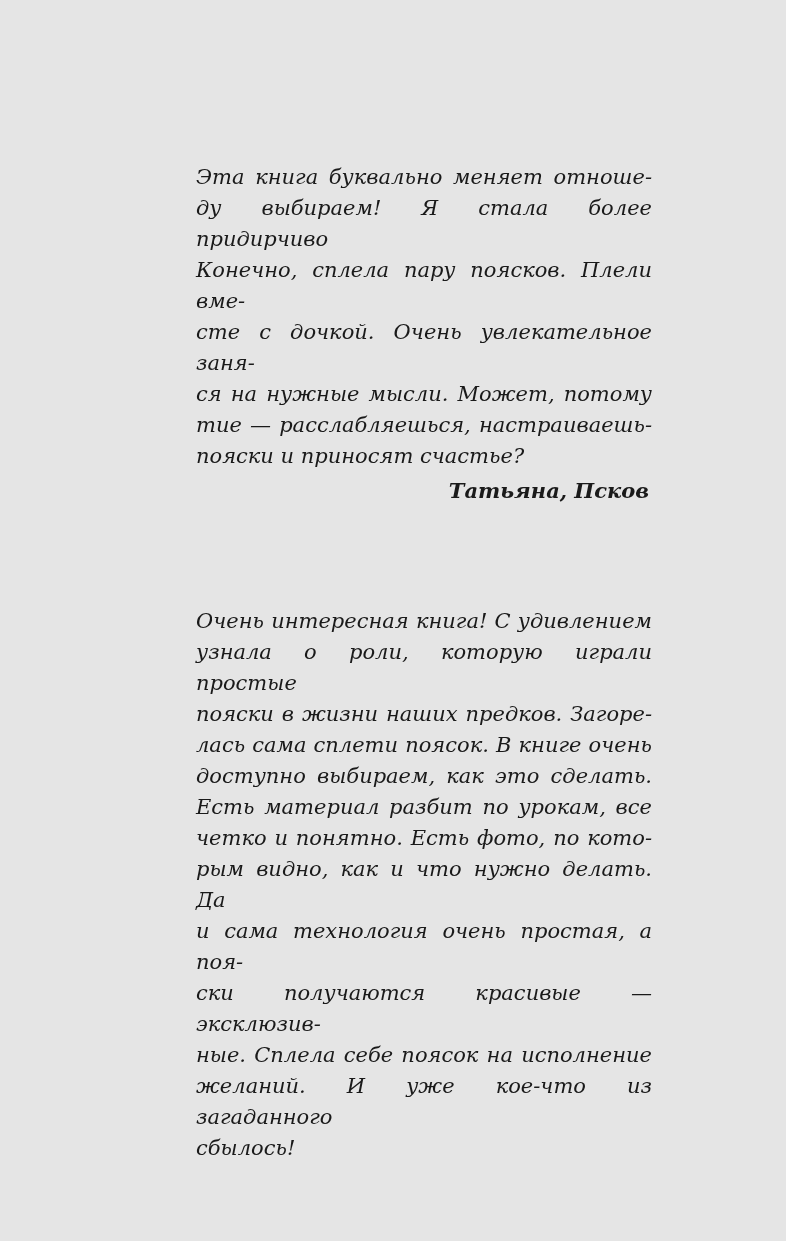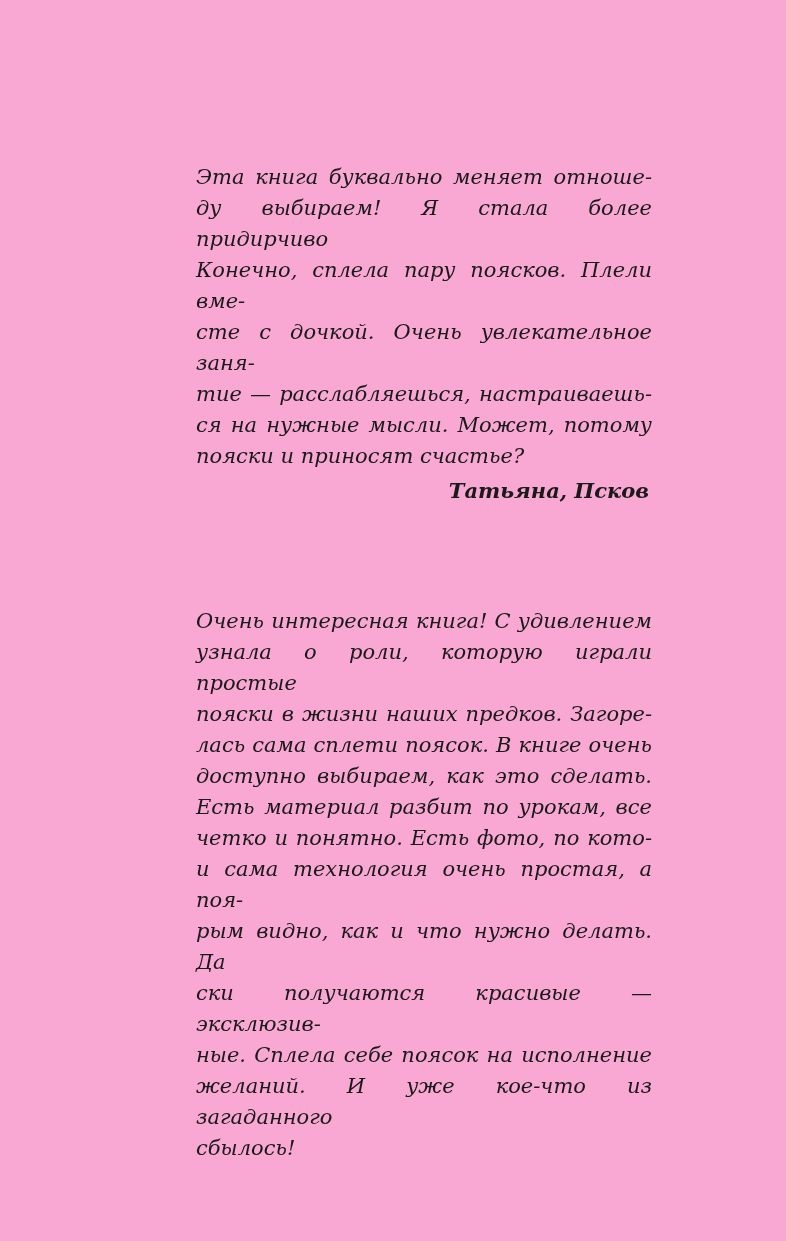--- a/index.html
+++ b/index.html
@@ -10,21 +10,21 @@
     width: 786px;
     height: 1241px;
     background: #ffffff;
     position: relative;
     overflow: hidden;
     font-family: "DejaVu Serif", serif;
   }
   .page {
     position: absolute;
     inset: 0;
-    background: #f9a8d4;
+    background: #e5e5e5;
   }
   .text-column {
     position: absolute;
     left: 196px;
     top: 162px;
     width: 456px;
     color: #1a1a1a;
     font-style: italic;
     font-size: 21px;
     line-height: 31px;
@@ -56,36 +56,36 @@
 <body>
 
 <div class="page">
   <div class="text-column">
 
     <section class="testimonial">
       <p class="line">Эта книга буквально меняет отноше-</p>
       <p class="line">ду выбираем! Я стала более придирчиво</p>
       <p class="line">Конечно, сплела пару поясков. Плели вме-</p>
       <p class="line">сте с дочкой. Очень увлекательное заня-</p>
+      <p class="line">ся на нужные мысли. Может, потому</p>
       <p class="line">тие — расслабляешься, настраиваешь-</p>
-      <p class="line">ся на нужные мысли. Может, потому</p>
       <p class="line final">пояски и приносят счастье?</p>
       <p class="attribution">Татьяна, Псков</p>
     </section>
 
     <section class="testimonial">
       <p class="line">Очень интересная книга! С удивлением</p>
       <p class="line">узнала о роли, которую играли простые</p>
       <p class="line">пояски в жизни наших предков. Загоре-</p>
       <p class="line">лась сама сплети поясок. В книге очень</p>
       <p class="line">доступно выбираем, как это сделать.</p>
       <p class="line">Есть материал разбит по урокам, все</p>
       <p class="line">четко и понятно. Есть фото, по кото-</p>
+      <p class="line">рым видно, как и что нужно делать. Да</p>
       <p class="line">и сама технология очень простая, а поя-</p>
-      <p class="line">рым видно, как и что нужно делать. Да</p>
       <p class="line">ски получаются красивые — эксклюзив-</p>
       <p class="line">ные. Сплела себе поясок на исполнение</p>
       <p class="line">желаний. И уже кое-что из загаданного</p>
       <p class="line final">сбылось!</p>
 
     </section>
 
   </div>
 </div>
 

